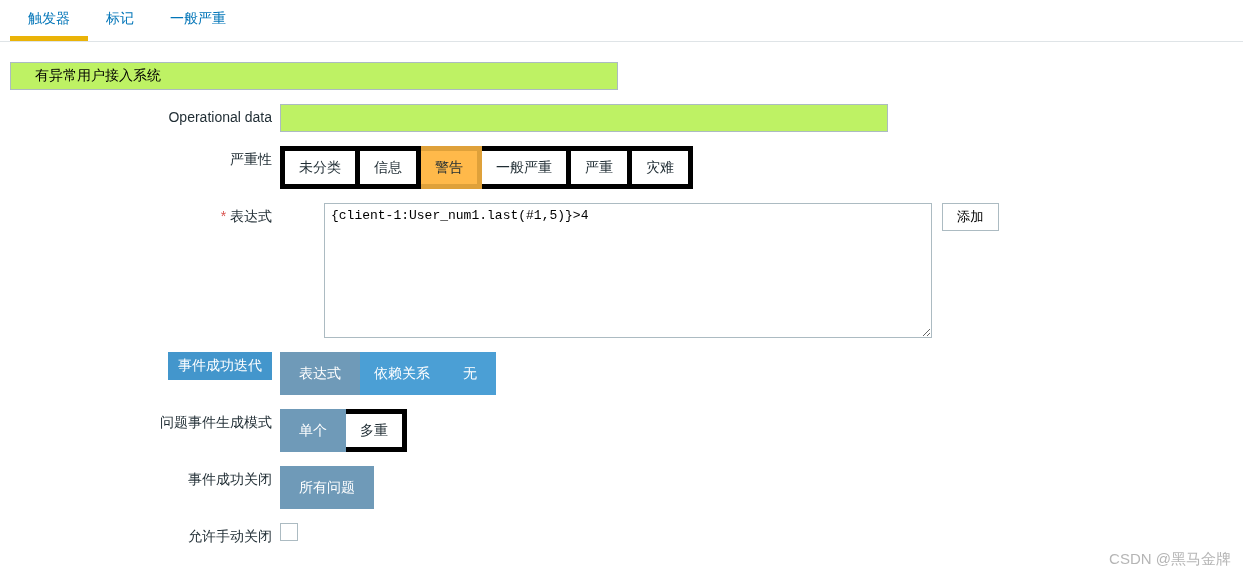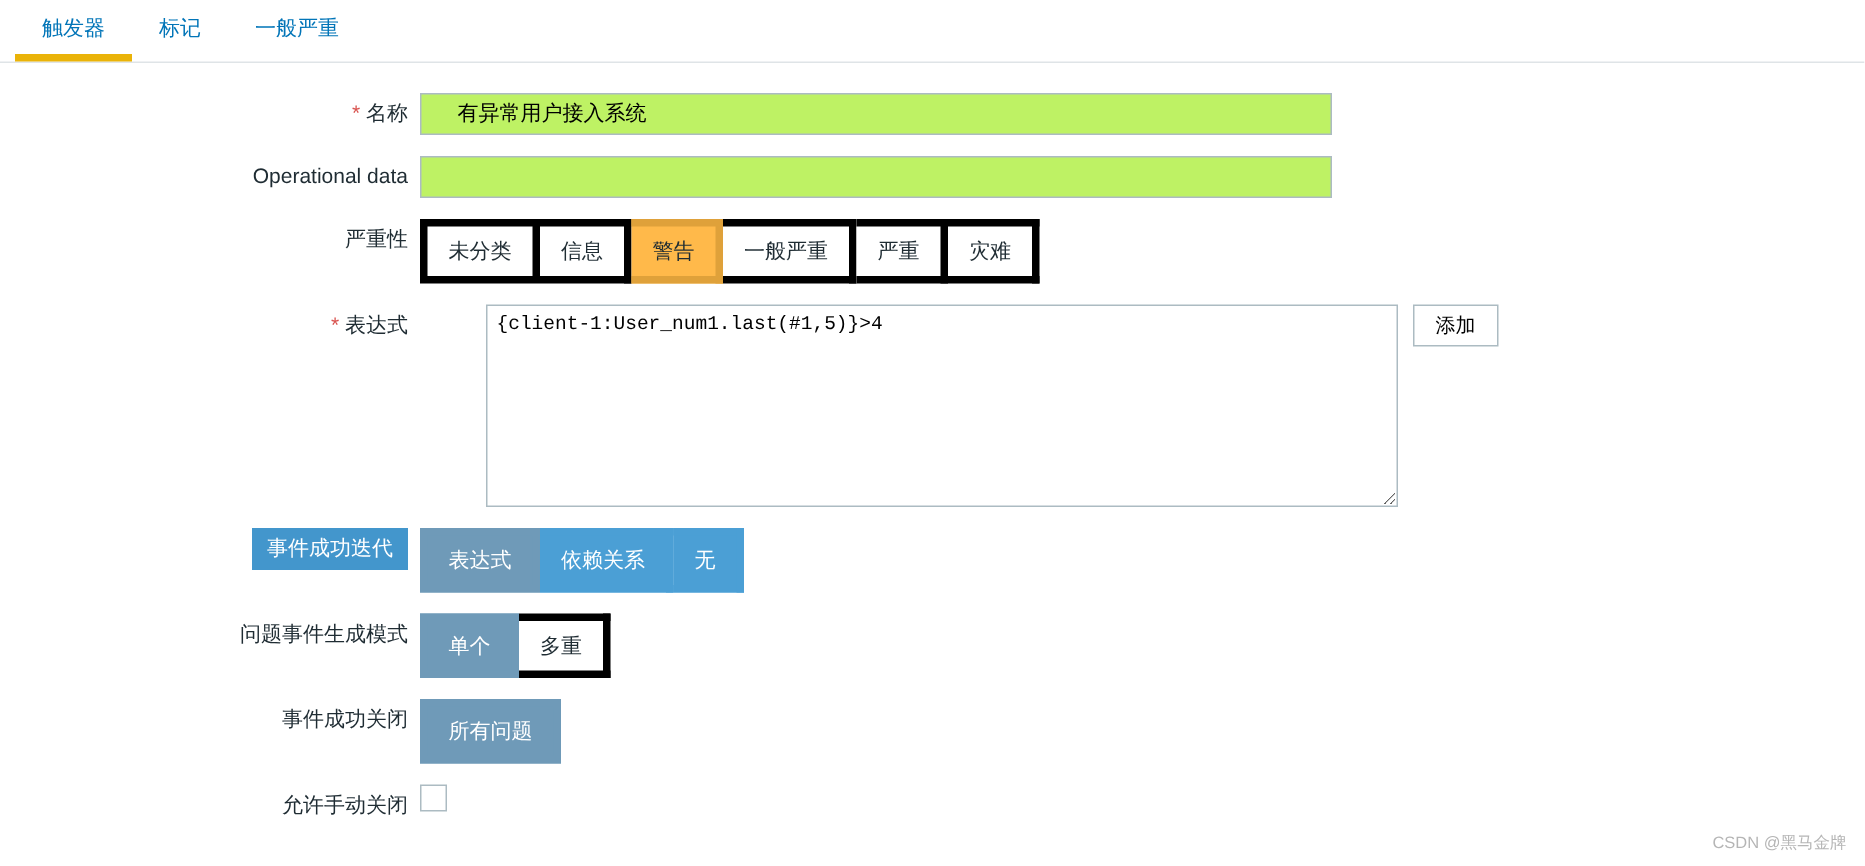--- a/index.html
+++ b/index.html
@@ -17,36 +17,35 @@
     .seggrp { display: inline-flex; }
     .seg { min-width: 58px; height: 43px; padding: 0 14px; border: 5px solid #000000; background: #fff; cursor: pointer; color:#1f2c33; display:flex; align-items:center; justify-content:center;}
     .seggrp .seg + .seg { border-left: none; }
     .seg.selected { background: #ffb94a; border-color:#dfa13a; }
     .seg.selblue { background: #6f9ab8; color: #fff; border-color: #6f9ab8; }
     .seg.selbluelight { background: #4b9fd5; color: #fff; border-color: #4b9fd5; }
     .btn { height: 28px; padding: 0 14px; border: 1px solid #acbbc2; background: #fff; cursor: pointer; display:inline-flex; align-items:center; }
     .link { color: #0275b8; cursor: pointer; padding-top:6px; display:inline-block; }
     .badge-label { background: #4396cc; color: #fff; padding: 6px 10px; display:inline-flex; align-items:center; height:28px;}
     .chk { width: 18px; height: 18px; border:1px solid #acbbc2; background:#fff; display:inline-block; cursor:pointer; }
-    .watermark { position: fixed; right: 12px; bottom: 8px; color: rgba(120,120,120,0.55); font-size: 11px; pointer-events:none; }
+    .watermark { position: fixed; right: 12px; bottom: 8px; color: rgba(120,120,120,0.55); font-size: 15px; pointer-events:none; }
     .sublink-row { width: 608px; }
   </style>
 </head>
 <body>
 
 <div class="tabs">
   <div class="tab active">触发器</div>
   <div class="tab">标记</div>
   <div class="tab">一般严重</div>
 </div>
 
 <div class="form">
 
   <div class="row">
-    <div class="label req">名称</div>
     <div class="control">
       <input type="text" value="有异常用户接入系统" style="">
     </div>
   </div>
 
   <div class="row">
     <div class="label">Operational data</div>
     <div class="control">
       <input type="text" value="" style="">
     </div>

